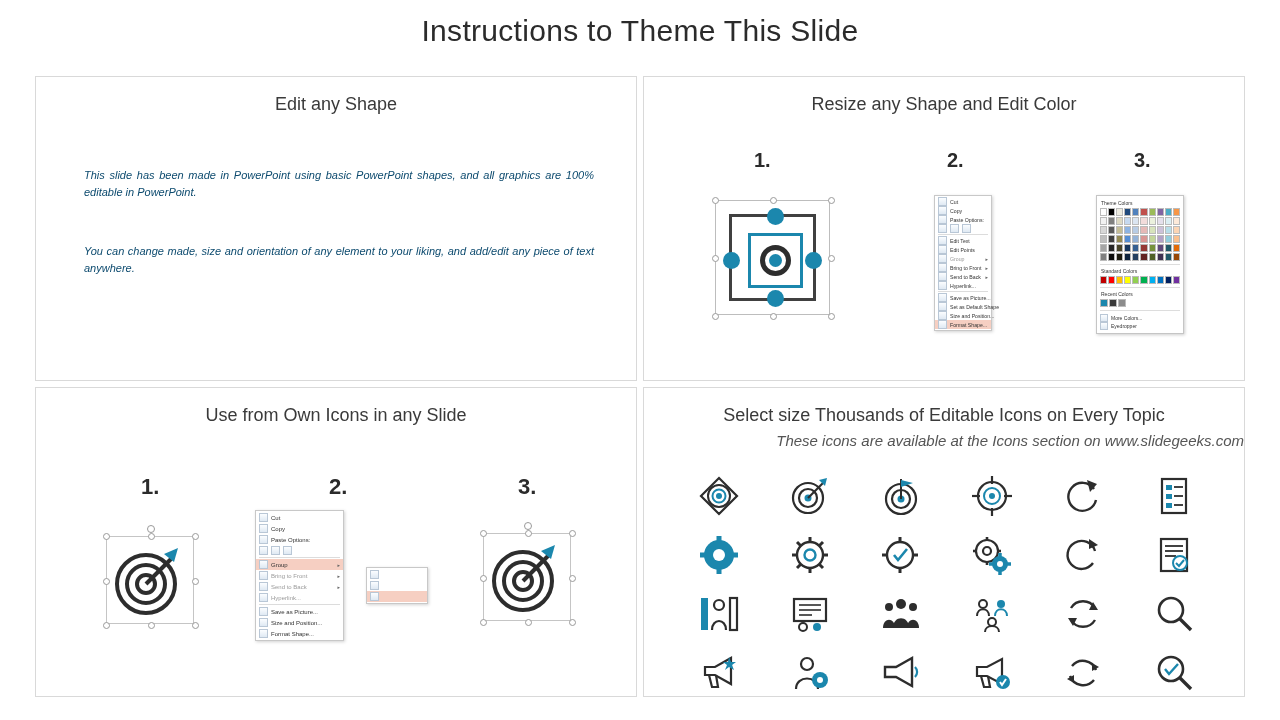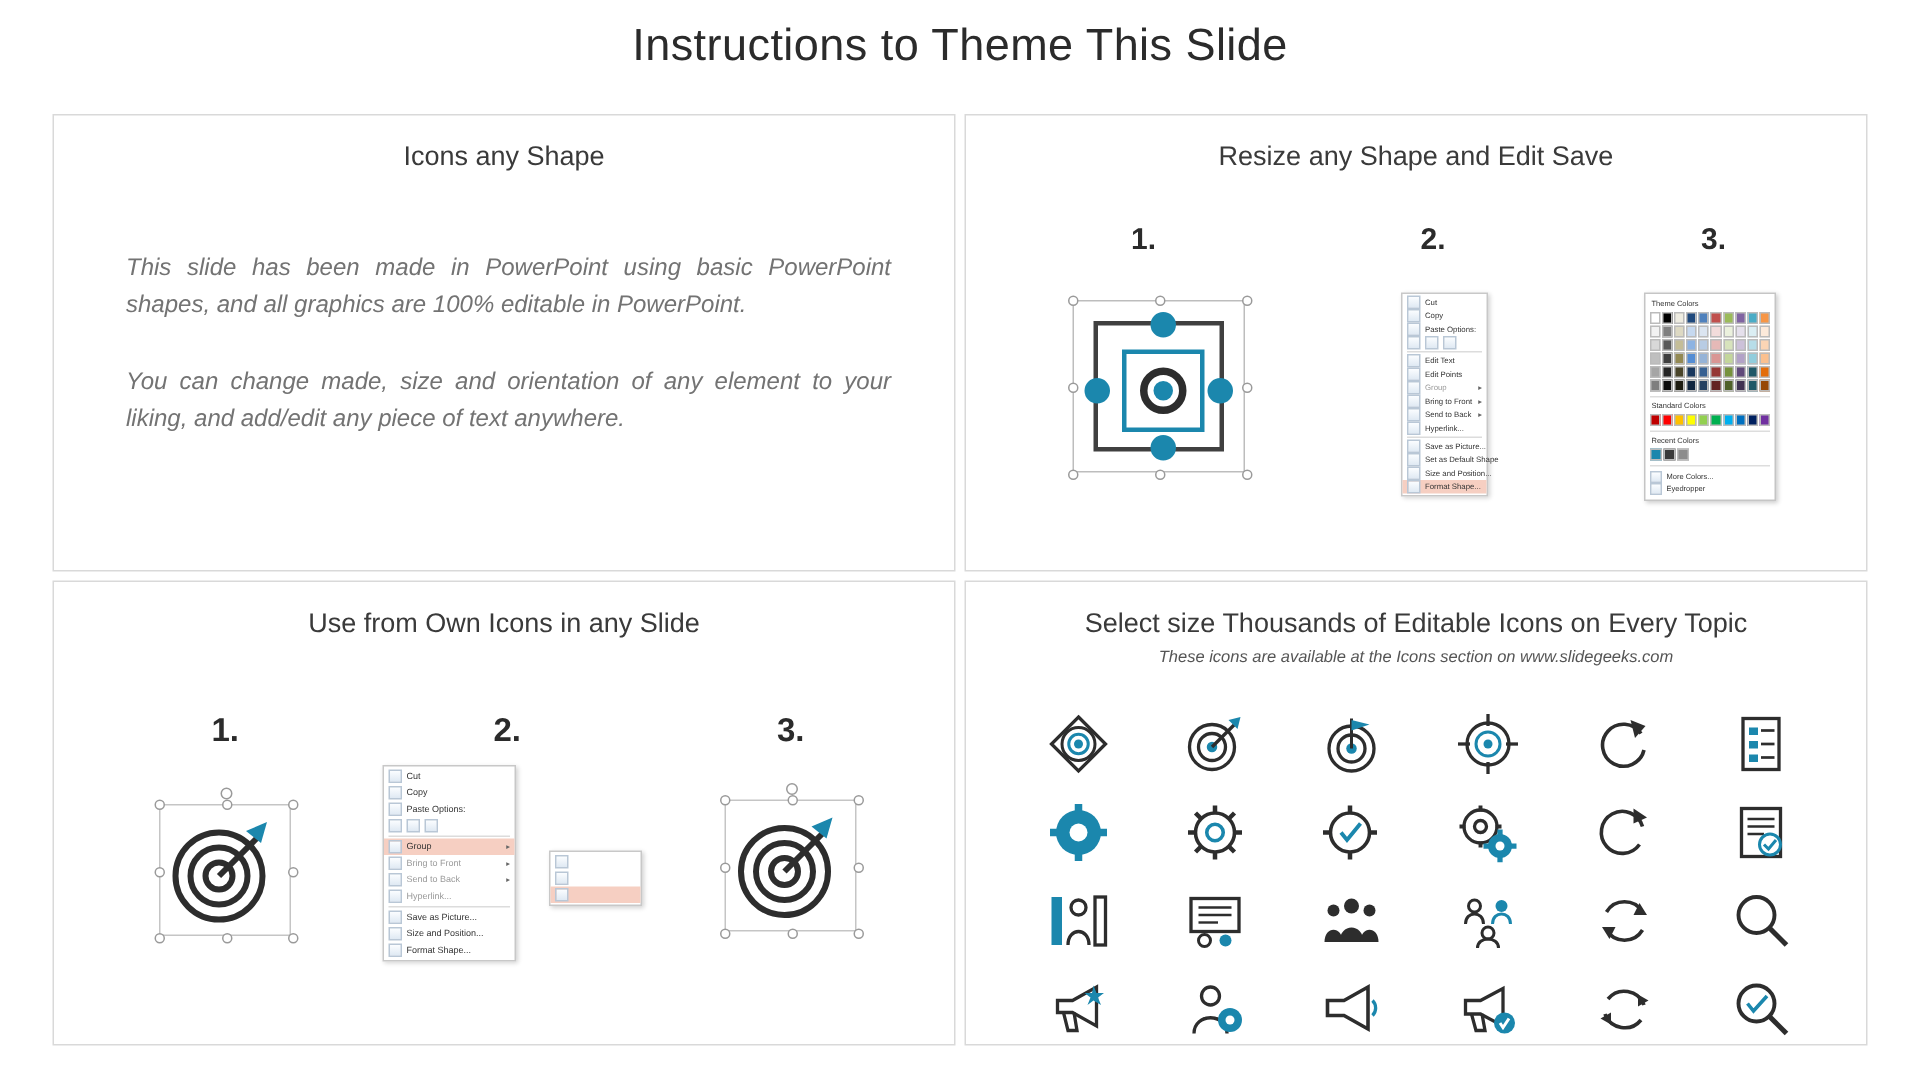--- a/index.html
+++ b/index.html
@@ -41,34 +41,34 @@
   .panel-bl { left: 35px;  top: 387px; width: 602px; height: 310px; }
   .panel-br { left: 643px; top: 387px; width: 602px; height: 310px; }
 
   .panel-title {
     text-align: center;
     font-size: 18px;
     color: #3a3a3a;
     margin-top: 17px;
   }
   .panel-sub {
-    text-align: center;
-    font-size: 11px;
+    text-align: right;
+    font-size: 15px;
     color: #555;
     font-style: italic;
     margin-top: 6px;
   }
   .body-text {
     position: absolute;
     left: 48px;
     width: 510px;
     font-style: italic;
-    font-size: 16px;
+    font-size: 11px;
     line-height: 1.55;
-    color: #737373;
+    color: #0c4a6e;
     text-align: justify;
   }
   .body-text.p1 { top: 90px; }
   .body-text.p2 { top: 166px; }
 
   .step-num {
     position: absolute;
     font-size: 20px;
     font-weight: bold;
     color: #2b2b2b;
@@ -245,27 +245,27 @@
   }
 </style>
 </head>
 <body>
 
 <div class="slide">
 
   <div class="slide-title">Instructions to Theme This Slide</div>
 
   <div class="panel panel-tl">
-    <div class="panel-title">Icons any Shape</div>
+    <div class="panel-title">Edit any Shape</div>
     <div class="body-text p1">This slide has been made in PowerPoint using basic PowerPoint shapes, and all graphics are 100% editable in PowerPoint.</div>
     <div class="body-text p2">You can change made, size and orientation of any element to your liking, and add/edit any piece of text anywhere.</div>
   </div>
 
   <div class="panel panel-tr">
-    <div class="panel-title">Resize any Shape and Edit Save</div>
+    <div class="panel-title">Resize any Shape and Edit Color</div>
 
     <div class="step-num tr-num1">1.</div>
     <div class="step-num tr-num2">2.</div>
     <div class="step-num tr-num3">3.</div>
 
     <div class="shape-edit">
       <div class="sel-box"></div>
       <div class="handle" style="left:-3px;  top:-3px;"></div>
       <div class="handle" style="left:55px;  top:-3px;"></div>
       <div class="handle" style="left:113px; top:-3px;"></div>

